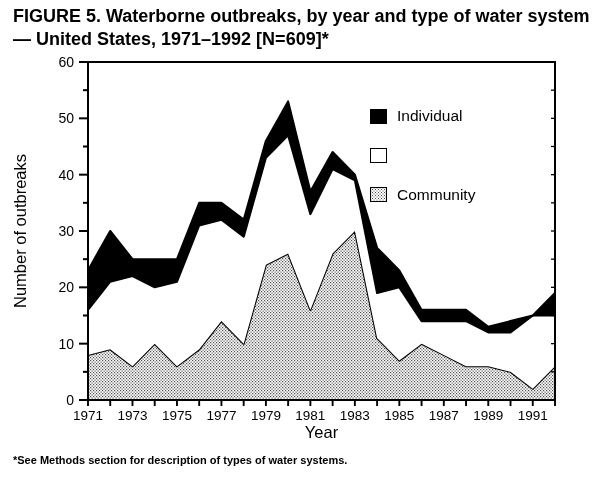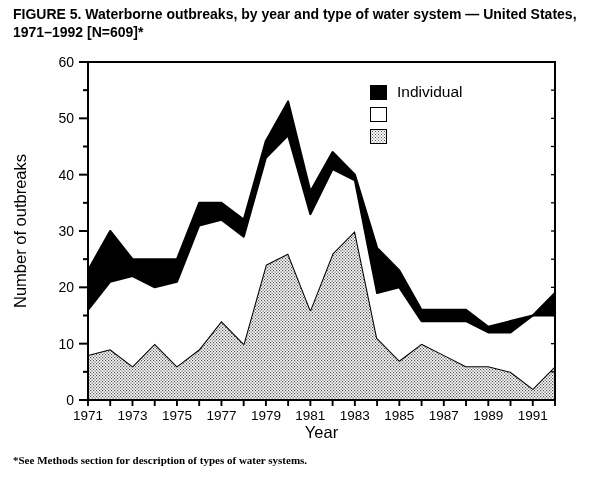--- a/index.html
+++ b/index.html
@@ -4,29 +4,29 @@
 <style>
   * { margin:0; padding:0; box-sizing:border-box; }
   html,body { background:#fff; }
   body {
     width:606px; height:493px; position:relative; overflow:hidden;
     font-family:"Liberation Sans", sans-serif; color:#000;
   }
   .page { position:absolute; left:0; top:0; width:606px; height:493px; background:#fff; }
   .figure-title {
     position:absolute; left:13px; top:5px; width:580px;
-    font-size:14px; font-weight:bold; line-height:1.3;
+    font-size:18px; font-weight:bold; line-height:1.3;
   }
   .footnote {
     position:absolute; left:13px; top:454px; width:580px;
-    font-size:11px; font-weight:bold;font-family:Liberation Serif, serif;
+    font-size:11px; font-weight:bold;
   }
   #chart-svg { position:absolute; left:0; top:0; }
   .legend { position:absolute; left:370px; top:84px; }
-  .legend-row { display:flex; align-items:flex-end; margin-bottom:7px; }
+  .legend-row { display:flex; align-items:flex-end; margin-bottom:7px;margin-top:24px; }
   .swatch { width:17px; height:15px; border:1.7px solid #000; margin-right:10px; flex:0 0 auto; }
   .swatch.black { background:#000; }
   .swatch.white { background:#fff; }
   .swatch.stipple {
     background-color:#fff;
     background-image:
       radial-gradient(#4f4f4f 0.7px, transparent 0.8px),
       radial-gradient(#4f4f4f 0.7px, transparent 0.8px);
     background-size:3px 3px;
     background-position:0 0, 1.5px 1.5px;
@@ -134,18 +134,19 @@
   <div class="legend">
     <div class="legend-row">
       <span class="swatch black"></span>
       <span class="legend-label">Individual</span>
     </div>
     <div class="legend-row">
       <span class="swatch white"></span>
     </div>
     <div class="legend-row">
       <span class="swatch stipple"></span>
+      <span class="legend-label">Community</span>
     </div>
   </div>
 
   <div class="footnote">*See Methods section for description of types of water systems.</div>
 
 </div>
 
 </body></html>

